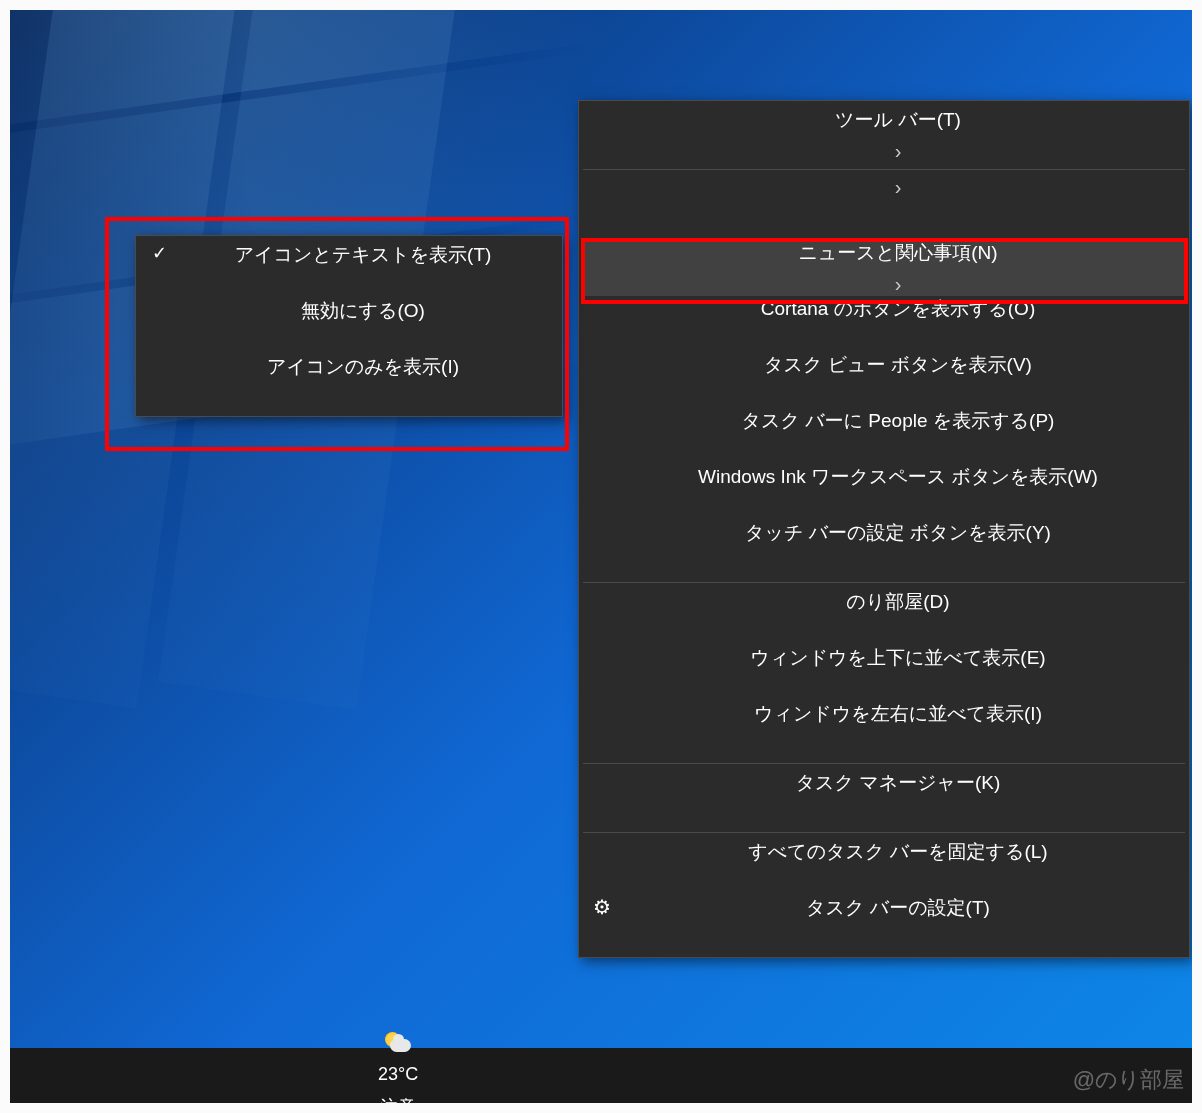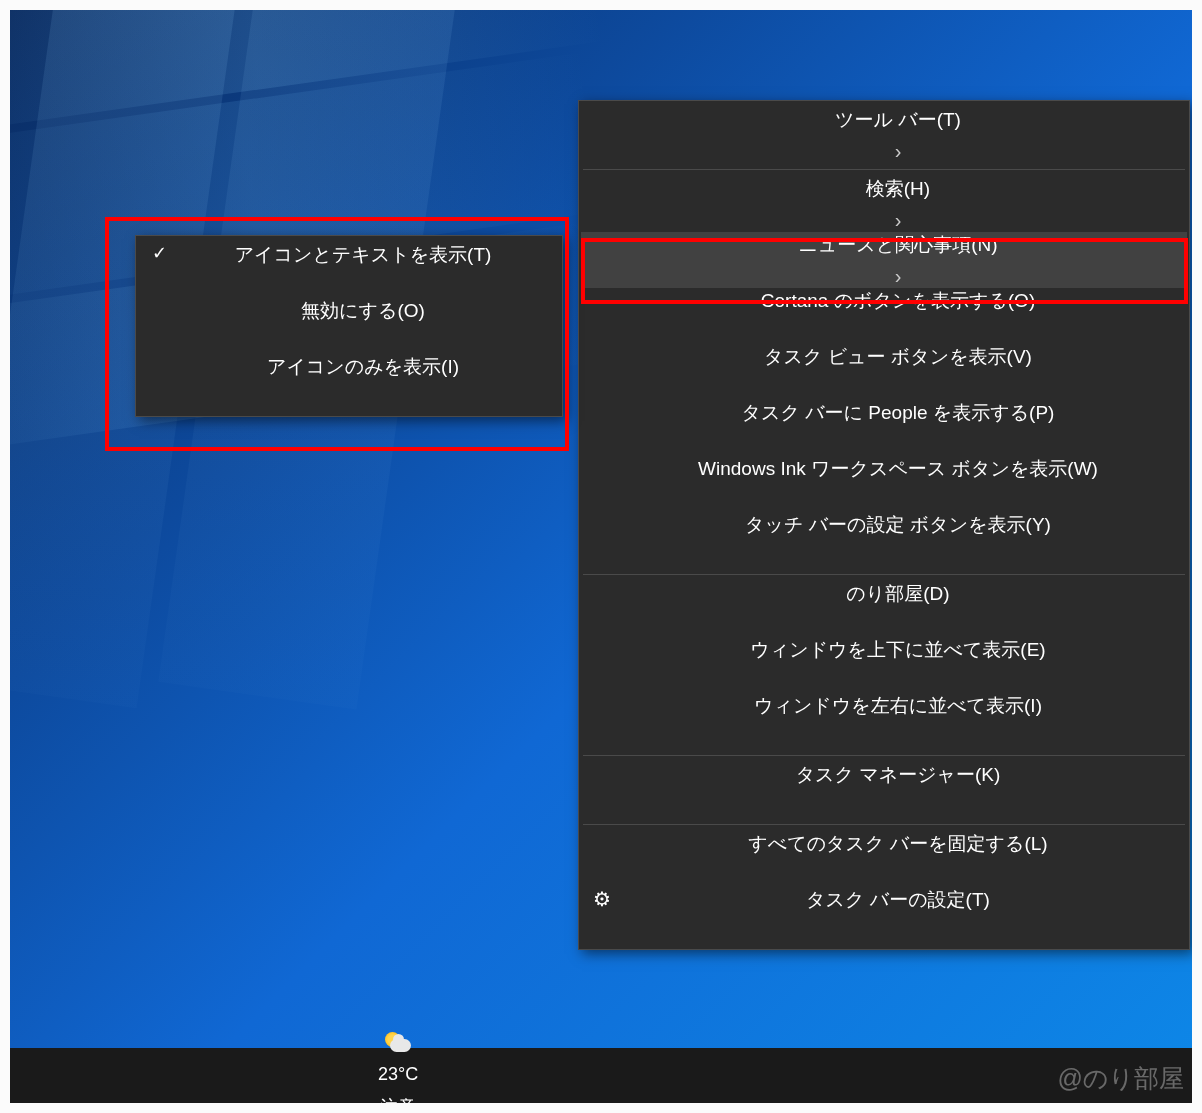--- a/index.html
+++ b/index.html
@@ -114,21 +114,21 @@
       height: 11px;
       background: #e8e8e8;
       border-radius: 50%;
     }
     
     .watermark {
       position: absolute;
       bottom: 18px;
       right: 18px;
       color: rgba(255,255,255,0.35);
-      font-size: 25px;
+      font-size: 22px;
       pointer-events: none;
     }
     
     .context-menu {
       position: absolute;
       background: #2b2b2b;
       border: 1px solid #4a4a4a;
       box-shadow: 4px 4px 12px rgba(0,0,0,0.5);
       padding: 6px 2px;
       min-width: 540px;
@@ -155,20 +155,21 @@
       padding: 0 20px 0 48px;
       color: #fff;
       font-size: 19px;
       cursor: default;
       position: relative;
       flex-direction: column;
     }
     
     .menu-item.highlighted {
       background: #414141;
+      margin-top: 8px;
     }
     
     .menu-item .label {
       flex: 1;
     }
     
     .menu-item .chevron {
       font-size: 20px;
       color: #ccc;
     }
@@ -237,21 +238,20 @@
   </div>
 </div>
 
 <div class="context-menu main-menu">
   <div class="menu-item">
     <span class="label">ツール バー(T)</span>
     <span class="chevron">›</span>
   </div>
   <div class="separator"></div>
   <div class="menu-item">
-    <span class="label">検索(H)</span>
     <span class="chevron">›</span>
   </div>
   <div class="menu-item highlighted">
     <span class="label">ニュースと関心事項(N)</span>
     <span class="chevron">›</span>
   </div>
   <div class="menu-item">
     <span class="label">Cortana のボタンを表示する(O)</span>
   </div>
   <div class="menu-item">

